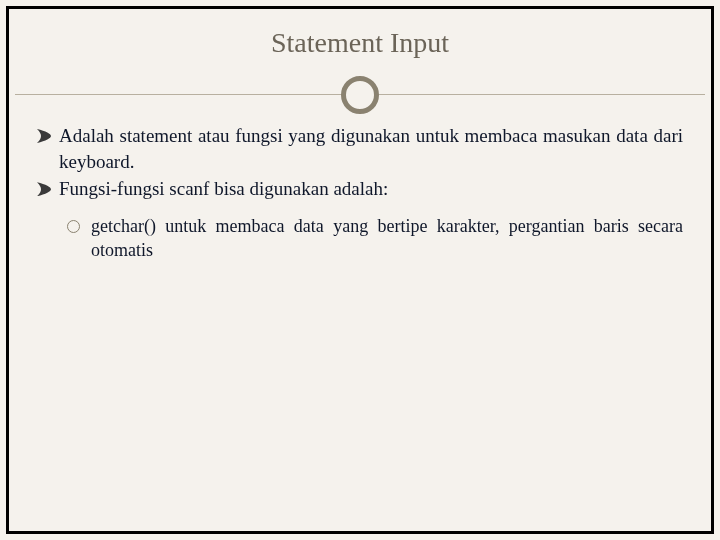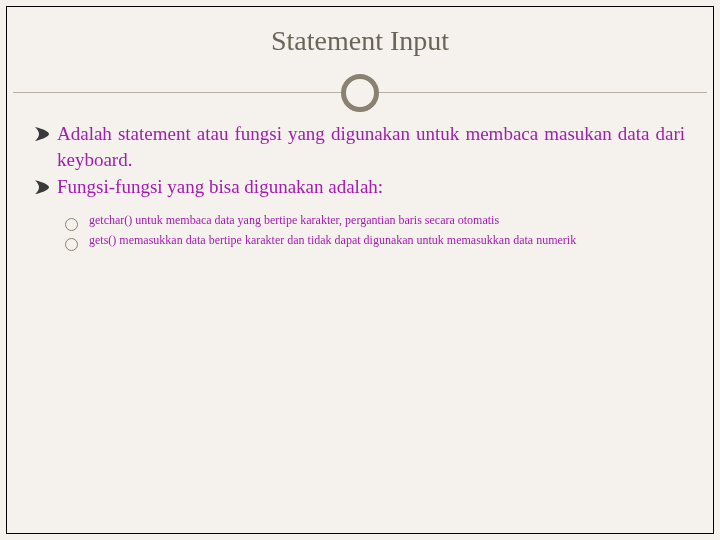--- a/index.html
+++ b/index.html
@@ -10,21 +10,21 @@
     font-family: Georgia, 'Times New Roman', serif;
     position: relative;
     overflow: hidden;
   }
   .slide-frame {
     position: absolute;
     top: 6px;
     left: 6px;
     right: 6px;
     bottom: 6px;
-    border: 1px solid #000000;
+    border: 3px solid #000000;
   }
   .title-area {
     text-align: center;
     padding-top: 18px;
     padding-bottom: 10px;
   }
   .slide-title {
     font-size: 28px;
     color: #6b6458;
     font-weight: normal;
@@ -48,21 +48,21 @@
     left: 50%;
     transform: translateX(-50%);
     width: 38px;
     height: 38px;
     border: 5px solid #8a8270;
     border-radius: 50%;
     background: #f5f2ed;
   }
   .content {
     padding: 6px 28px 0 28px;
-    color: #a21caf;
+    color: #0f172a;
   }
   .main-list {
     list-style: none;
   }
   .main-item {
     position: relative;
     padding-left: 22px;
     font-size: 19px;
     line-height: 1.35;
     text-align: justify;
@@ -79,21 +79,21 @@
     clip-path: path("M0 0 C9 2 14 5 14 7 C14 9 9 12 0 14 C3 11 4 9 4 7 C4 5 3 3 0 0 Z");
   }
   .sub-list {
     list-style: none;
     margin-top: 12px;
     padding-left: 30px;
   }
   .sub-item {
     position: relative;
     padding-left: 24px;
-    font-size: 12px;
+    font-size: 18px;
     line-height: 1.35;
     text-align: justify;
     margin-bottom: 4px;
   }
   .sub-item::before {
     content: "";
     position: absolute;
     left: 0;
     top: 6px;
     width: 11px;
@@ -112,21 +112,20 @@
   </div>
 
   <div class="divider-wrap">
     <div class="divider-line"></div>
     <div class="divider-circle"></div>
   </div>
 
   <div class="content">
     <ul class="main-list">
       <li class="main-item">Adalah statement atau fungsi yang digunakan untuk membaca masukan data dari keyboard.</li>
-      <li class="main-item">Fungsi-fungsi yang bisa digunakan adalah:</li>
+      <li class="main-item">Fungsi-fungsi scanf bisa digunakan adalah:</li>
     </ul>
     <ul class="sub-list">
       <li class="sub-item">getchar() untuk membaca data yang bertipe karakter, pergantian baris secara otomatis</li>
-      <li class="sub-item">gets() memasukkan data bertipe karakter dan tidak dapat  digunakan untuk memasukkan data numerik</li>
     </ul>
   </div>
 
 </div>
 
 </body></html>

